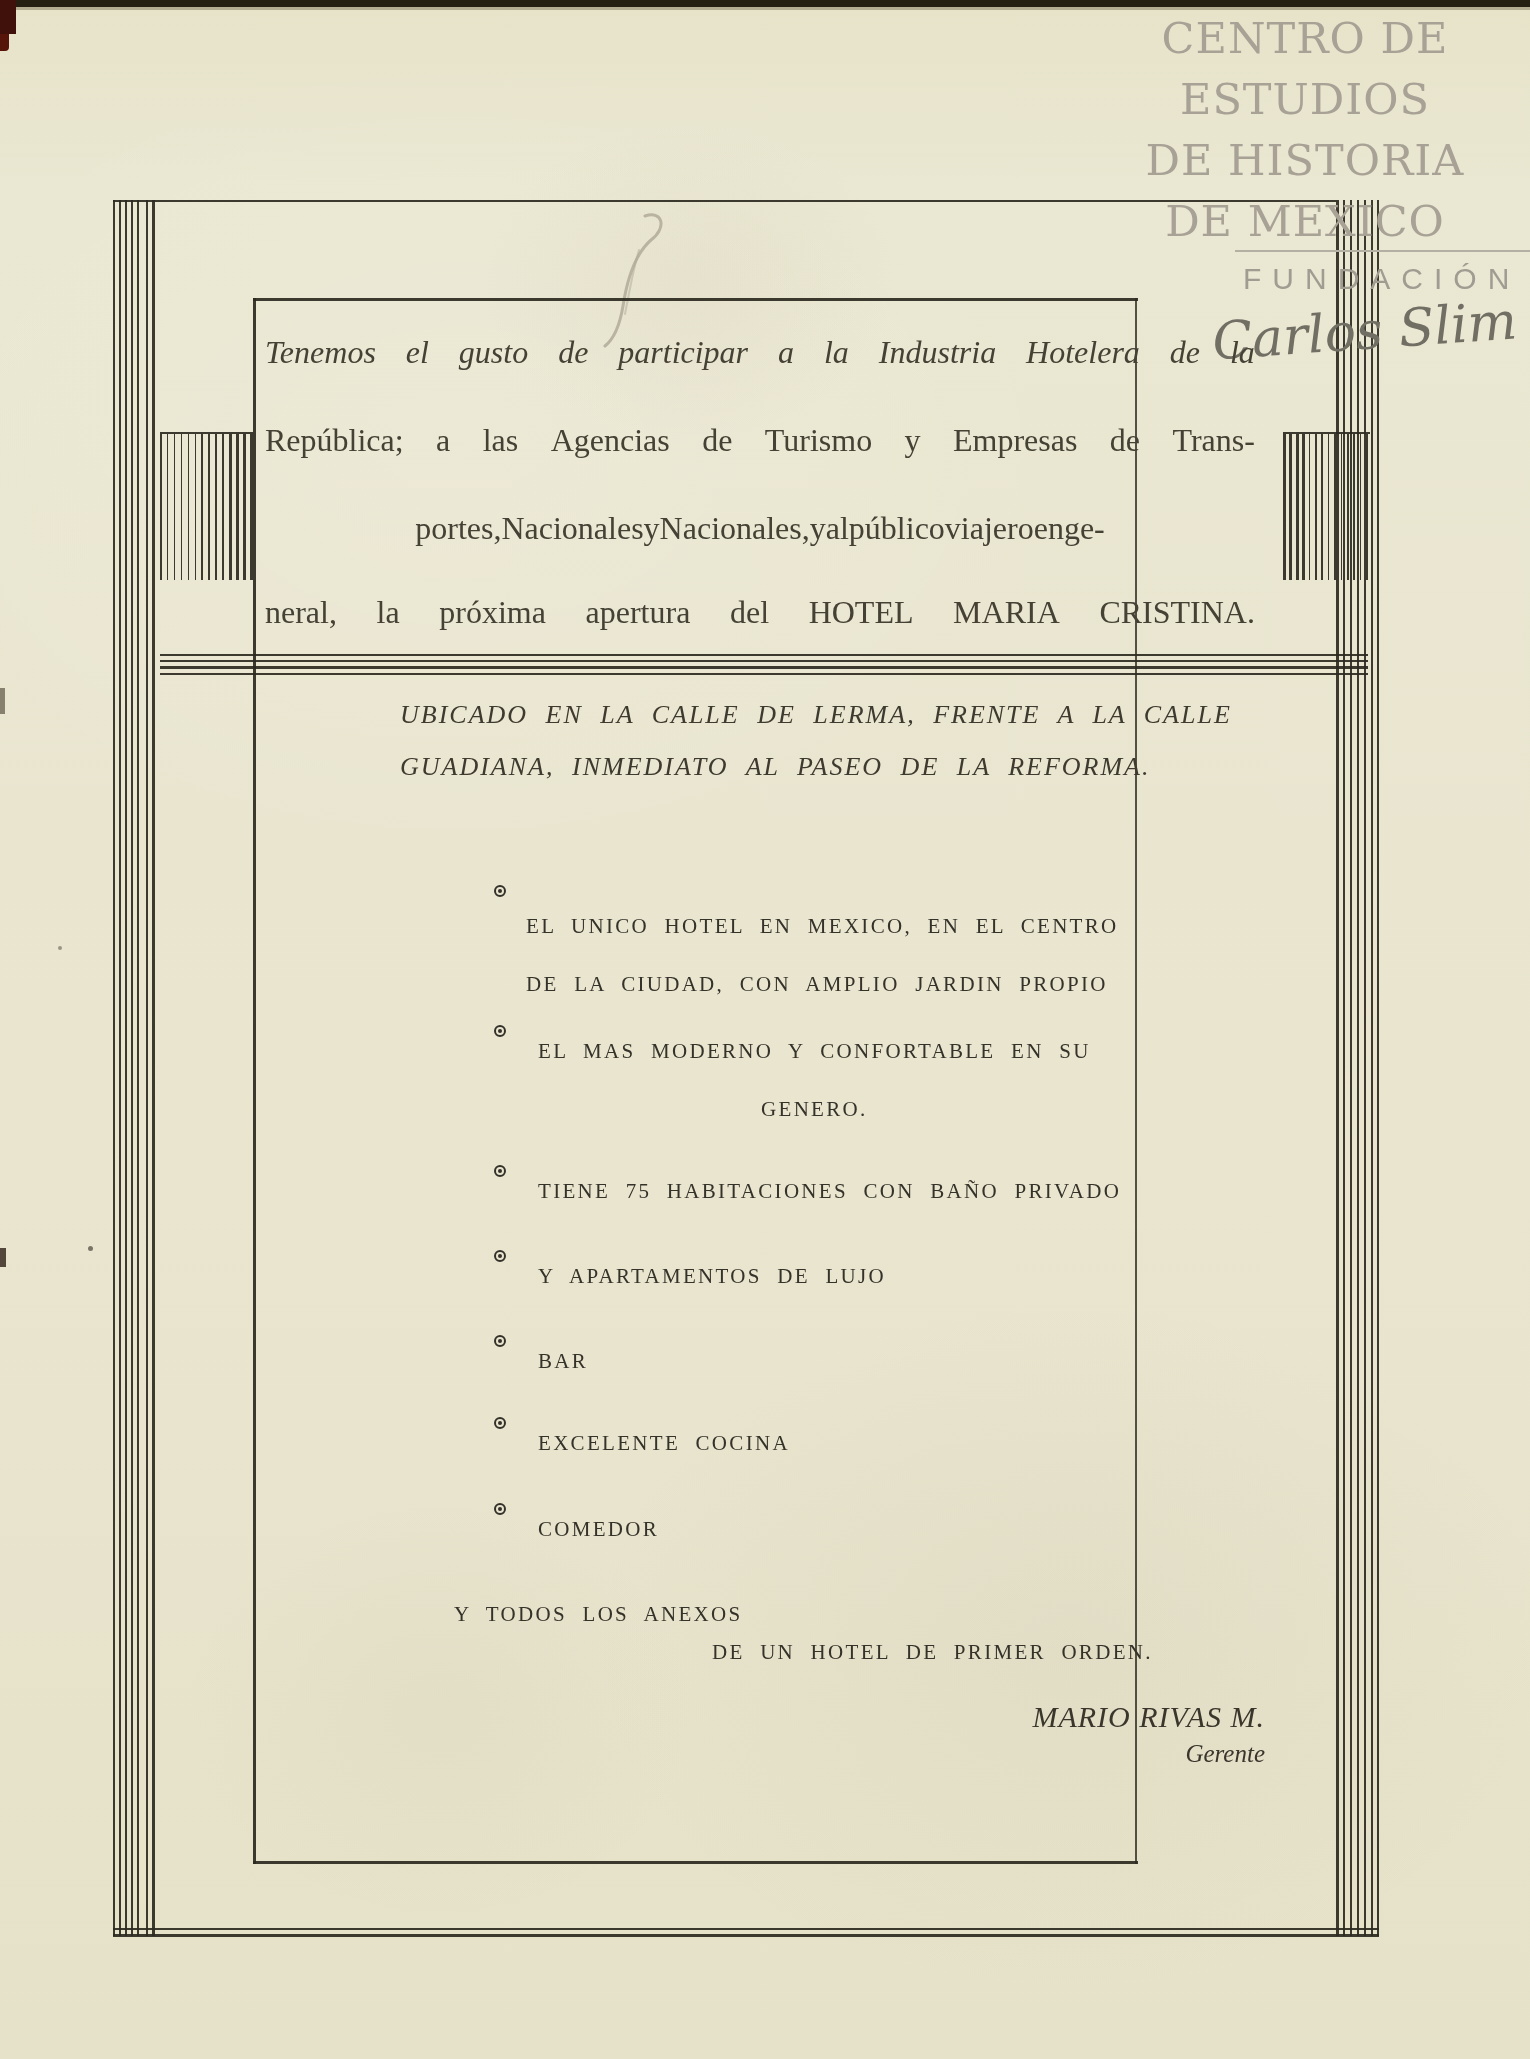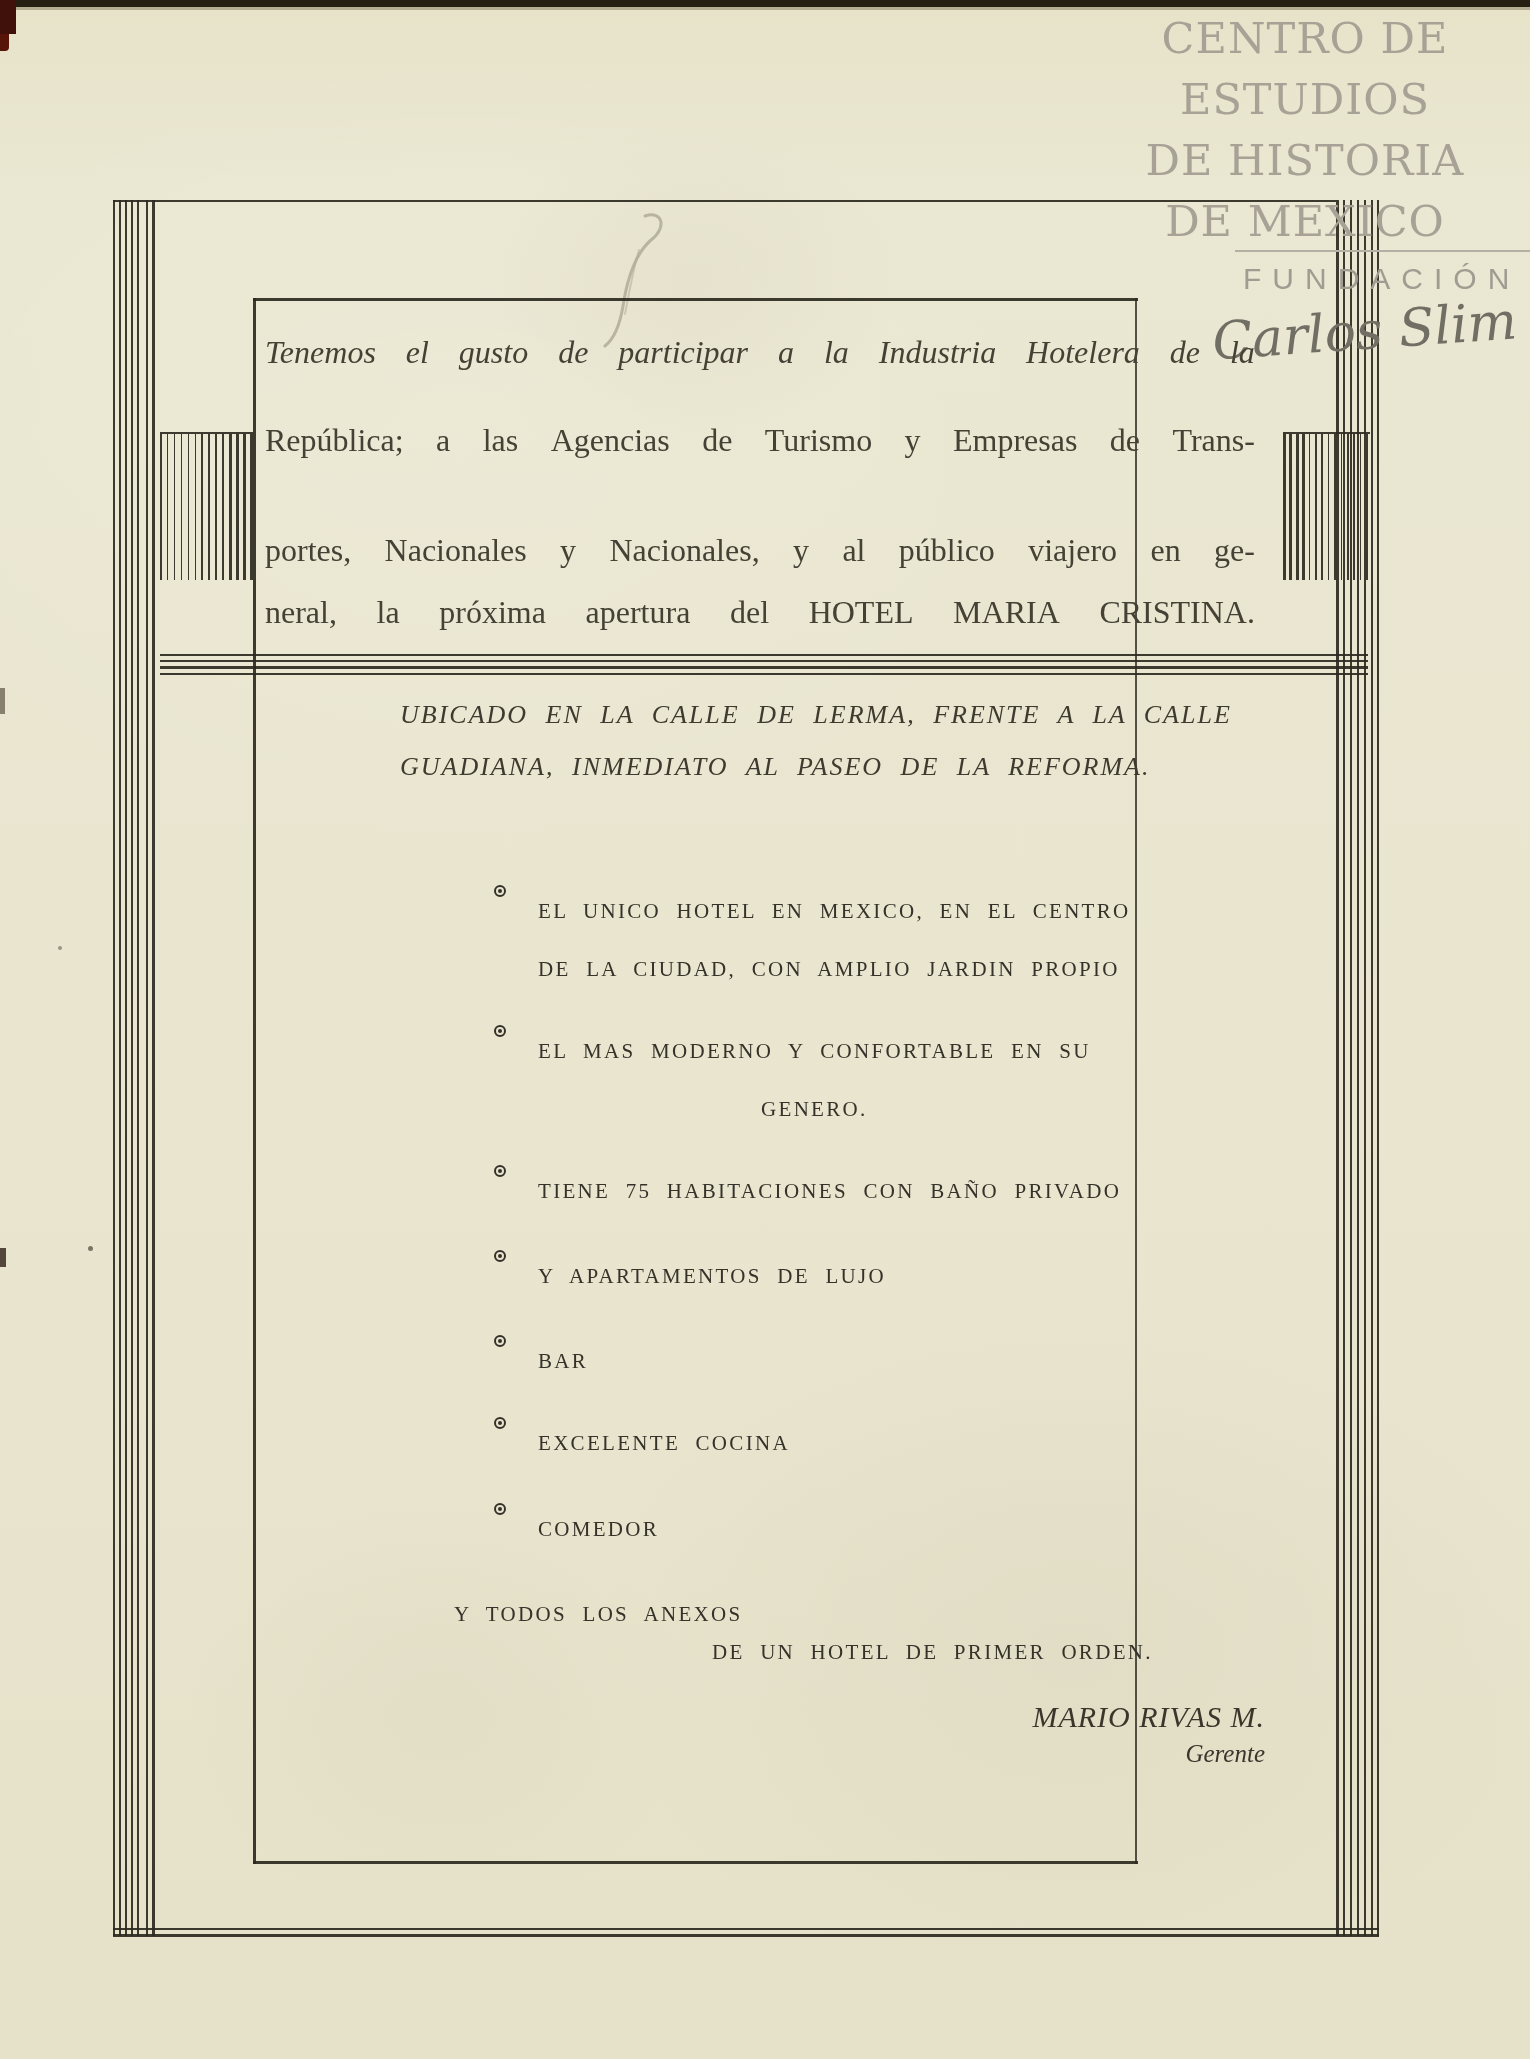--- a/index.html
+++ b/index.html
@@ -180,21 +180,21 @@
         <span>a</span>
         <span>las</span>
         <span>Agencias</span>
         <span>de</span>
         <span>Turismo</span>
         <span>y</span>
         <span>Empresas</span>
         <span>de</span>
         <span>Trans-</span>
       </div>
-    <div class="para-line" style="top: 532px; display: flex; justify-content: space-between;">
+    <div class="para-line" style="top: 510px; display: flex; justify-content: center;">
         <span>portes,</span>
         <span>Nacionales</span>
         <span>y</span>
         <span>Nacionales,</span>
         <span>y</span>
         <span>al</span>
         <span>público</span>
         <span>viajero</span>
         <span>en</span>
         <span>ge-</span>
@@ -210,21 +210,21 @@
         <span>CRISTINA.</span>
       </div>
   </div>
 
   <div>
     <div class="loc-line" style="top:700px;">UBICADO EN LA CALLE DE LERMA, FRENTE A LA CALLE</div>
     <div class="loc-line" style="top:752px;">GUADIANA, INMEDIATO AL PASEO DE LA REFORMA.</div>
   </div>
 
   <div>
-    <div class="feat-row" style="top:882px;">
+    <div class="feat-row" style="top:882px;flex-direction:column;">
       <span class="bullet"></span>
       <div class="feat-lines">
         <div class="feat-line">EL UNICO HOTEL EN MEXICO, EN EL CENTRO</div>
         <div class="feat-line">DE LA CIUDAD, CON AMPLIO JARDIN PROPIO</div>
       </div>
     </div>
     <div class="feat-row" style="top:1022px;text-align:center;">
       <span class="bullet"></span>
       <div class="feat-lines">
         <div class="feat-line">EL MAS MODERNO Y CONFORTABLE EN SU</div>

